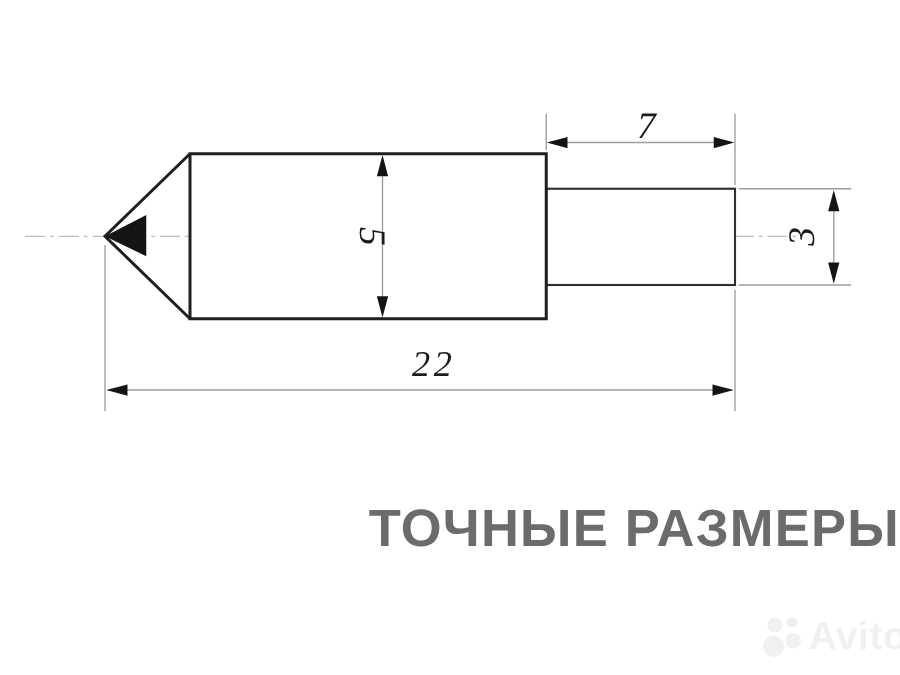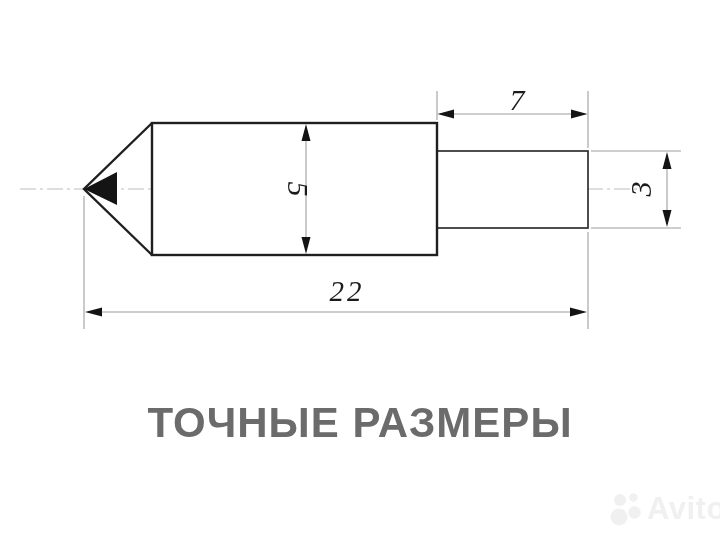--- a/index.html
+++ b/index.html
@@ -10,21 +10,21 @@
   .outline{stroke:#1f1f1f;stroke-width:2.4;fill:#ffffff;}
   .outline-line{stroke:#1f1f1f;stroke-width:2.4;fill:none;stroke-linejoin:miter;}
   .shaft{stroke:#2e2e2e;stroke-width:1.7;fill:#ffffff;}
   .thin{stroke:#9e9e9e;stroke-width:1.1;fill:none;}
   .centerline{stroke:#bdbdbd;stroke-width:1;fill:none;stroke-dasharray:16 4 3 4;}
   .arrow{fill:#141414;stroke:none;}
   .dim-text{font-family:"Liberation Serif","DejaVu Serif",serif;font-style:italic;
             font-size:30px;fill:#1b1b1b;text-anchor:middle;}
   .dim-text-wide{letter-spacing:3px;font-size:29px;}
   
-  .caption{position:absolute;left:0;top:399px;width:100%;text-align:center;
+  .caption{position:absolute;left:0;top:399px;width:100%;text-align:right;
            font-weight:bold;font-size:42px;letter-spacing:1px;color:#6b6b6b;
            font-family:"Liberation Sans",sans-serif;}
   
   .watermark{position:absolute;left:610px;top:490px;display:flex;align-items:center;
              gap:3px;pointer-events:none;}
   .watermark-text{font-size:31px;font-weight:bold;color:#f0f0f0;letter-spacing:0.5px;
                   font-family:"Liberation Sans",sans-serif;line-height:38px;}
 </style>
 </head>
 <body>

